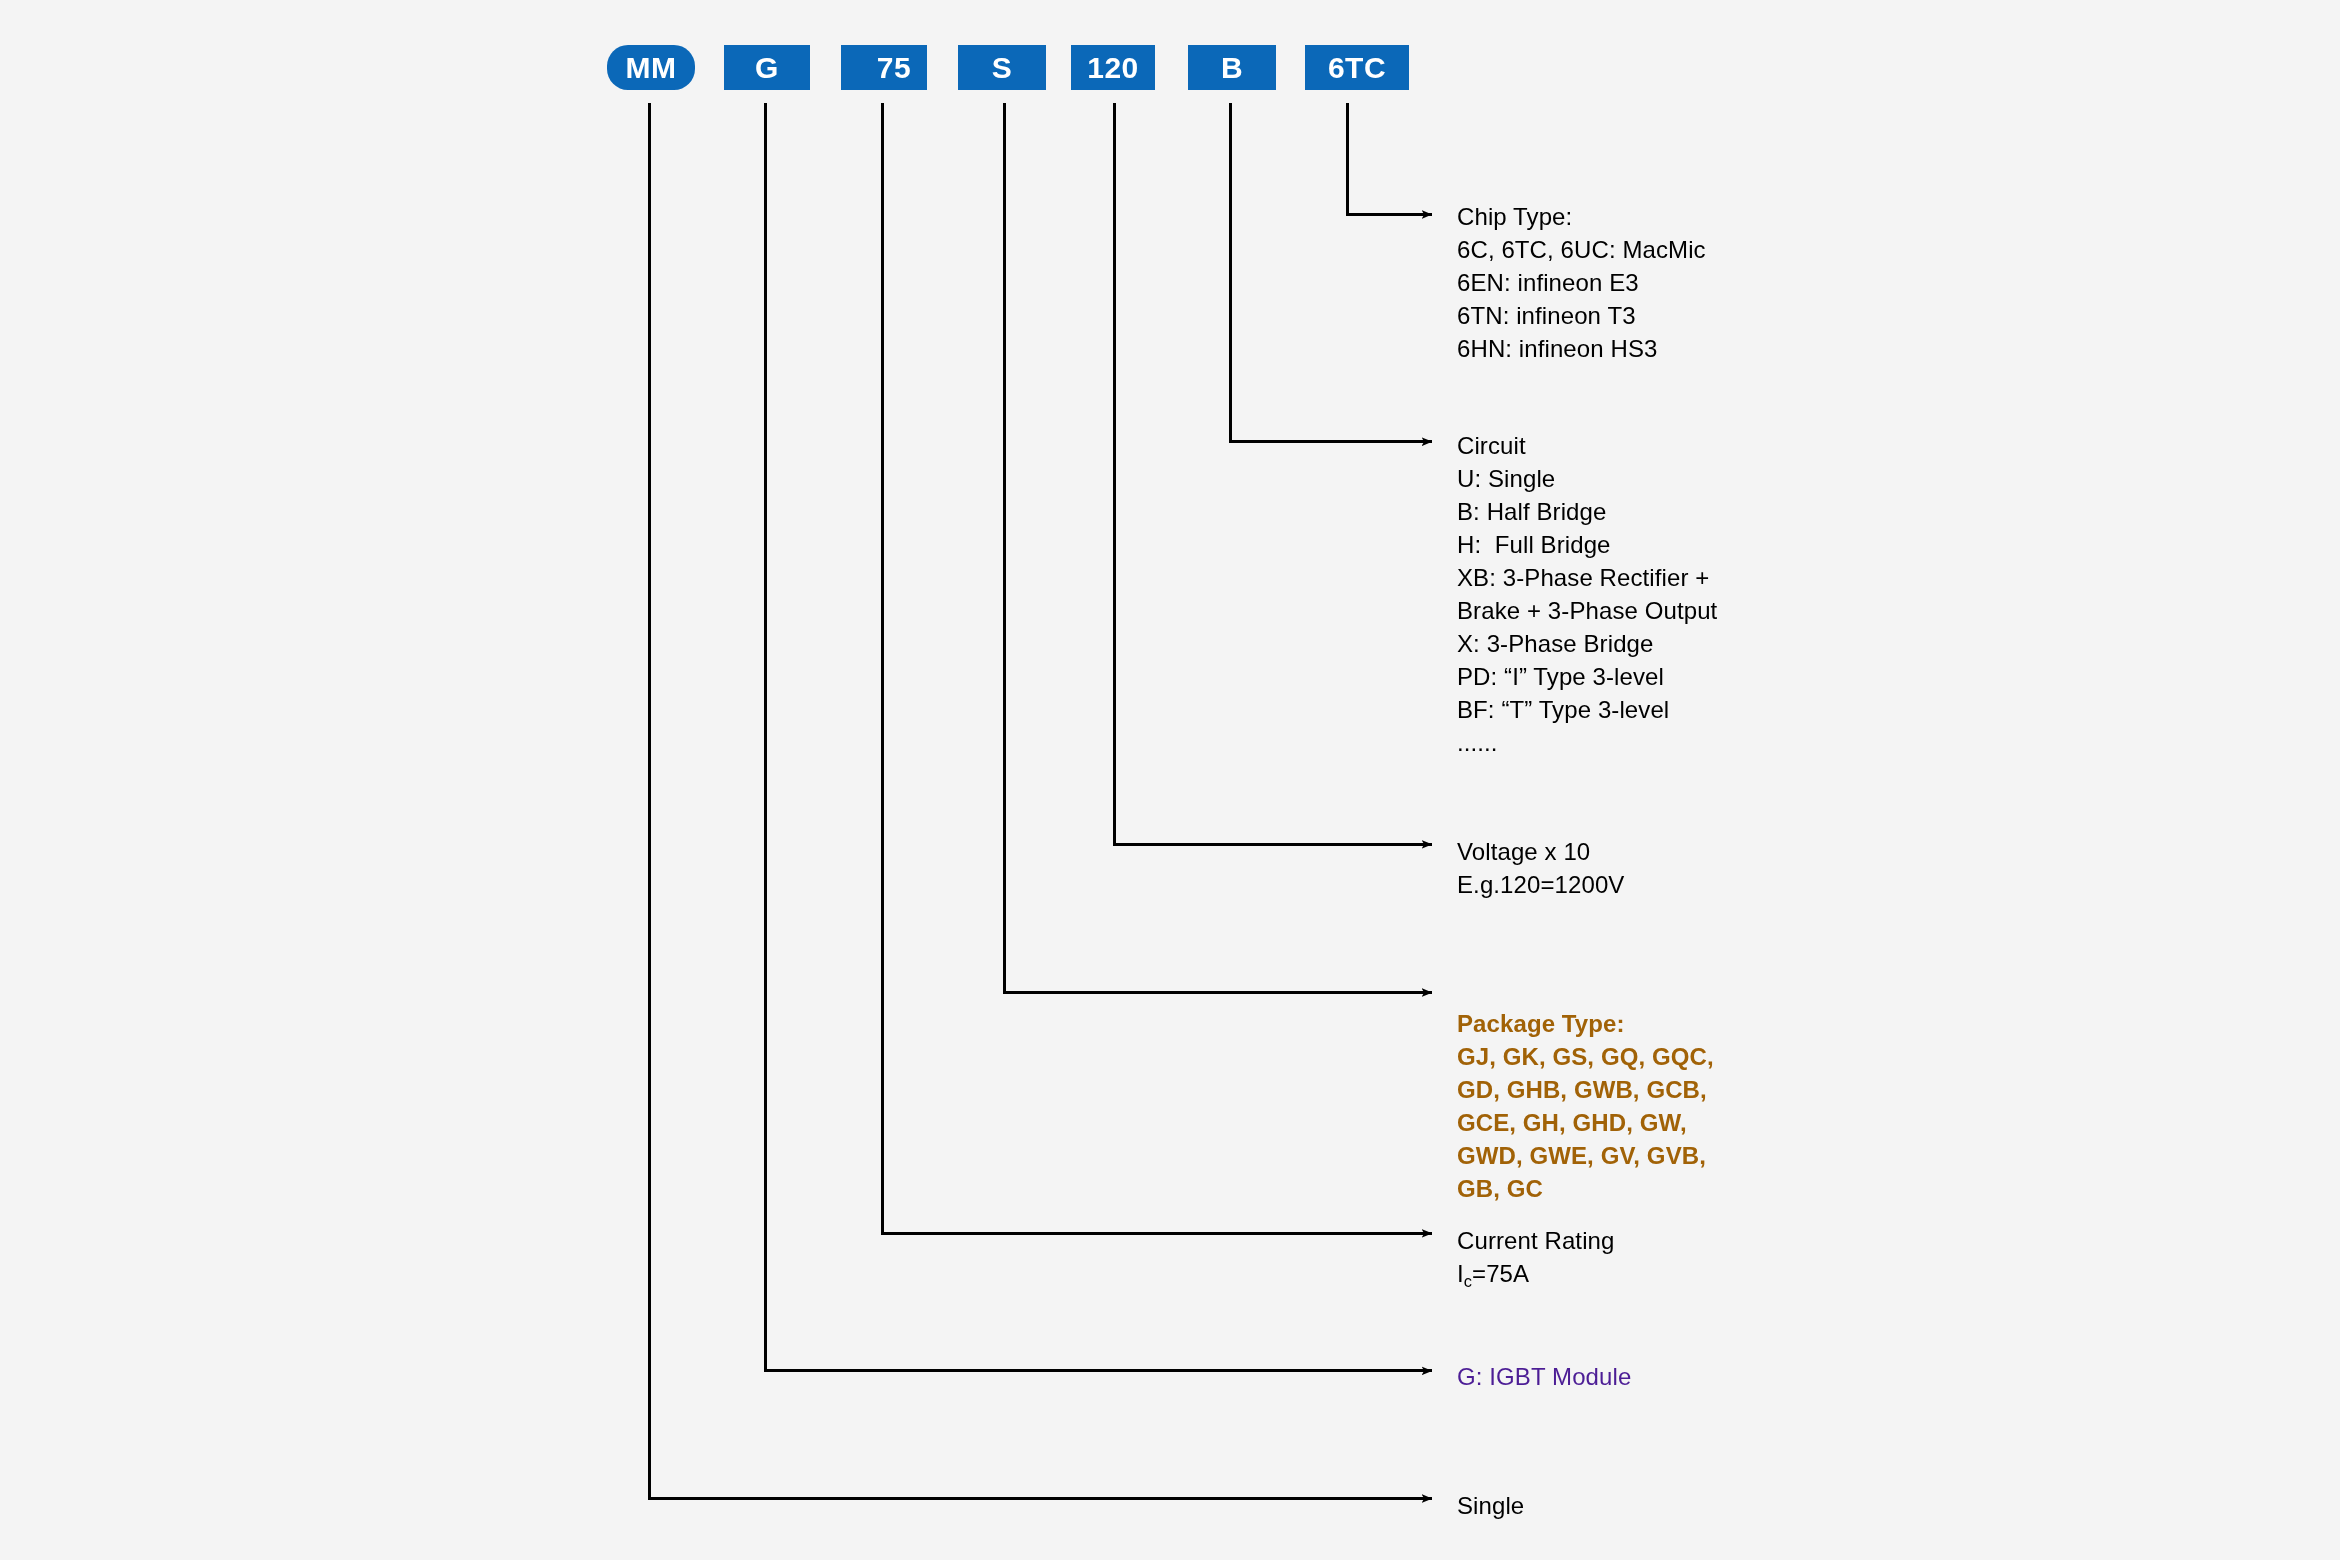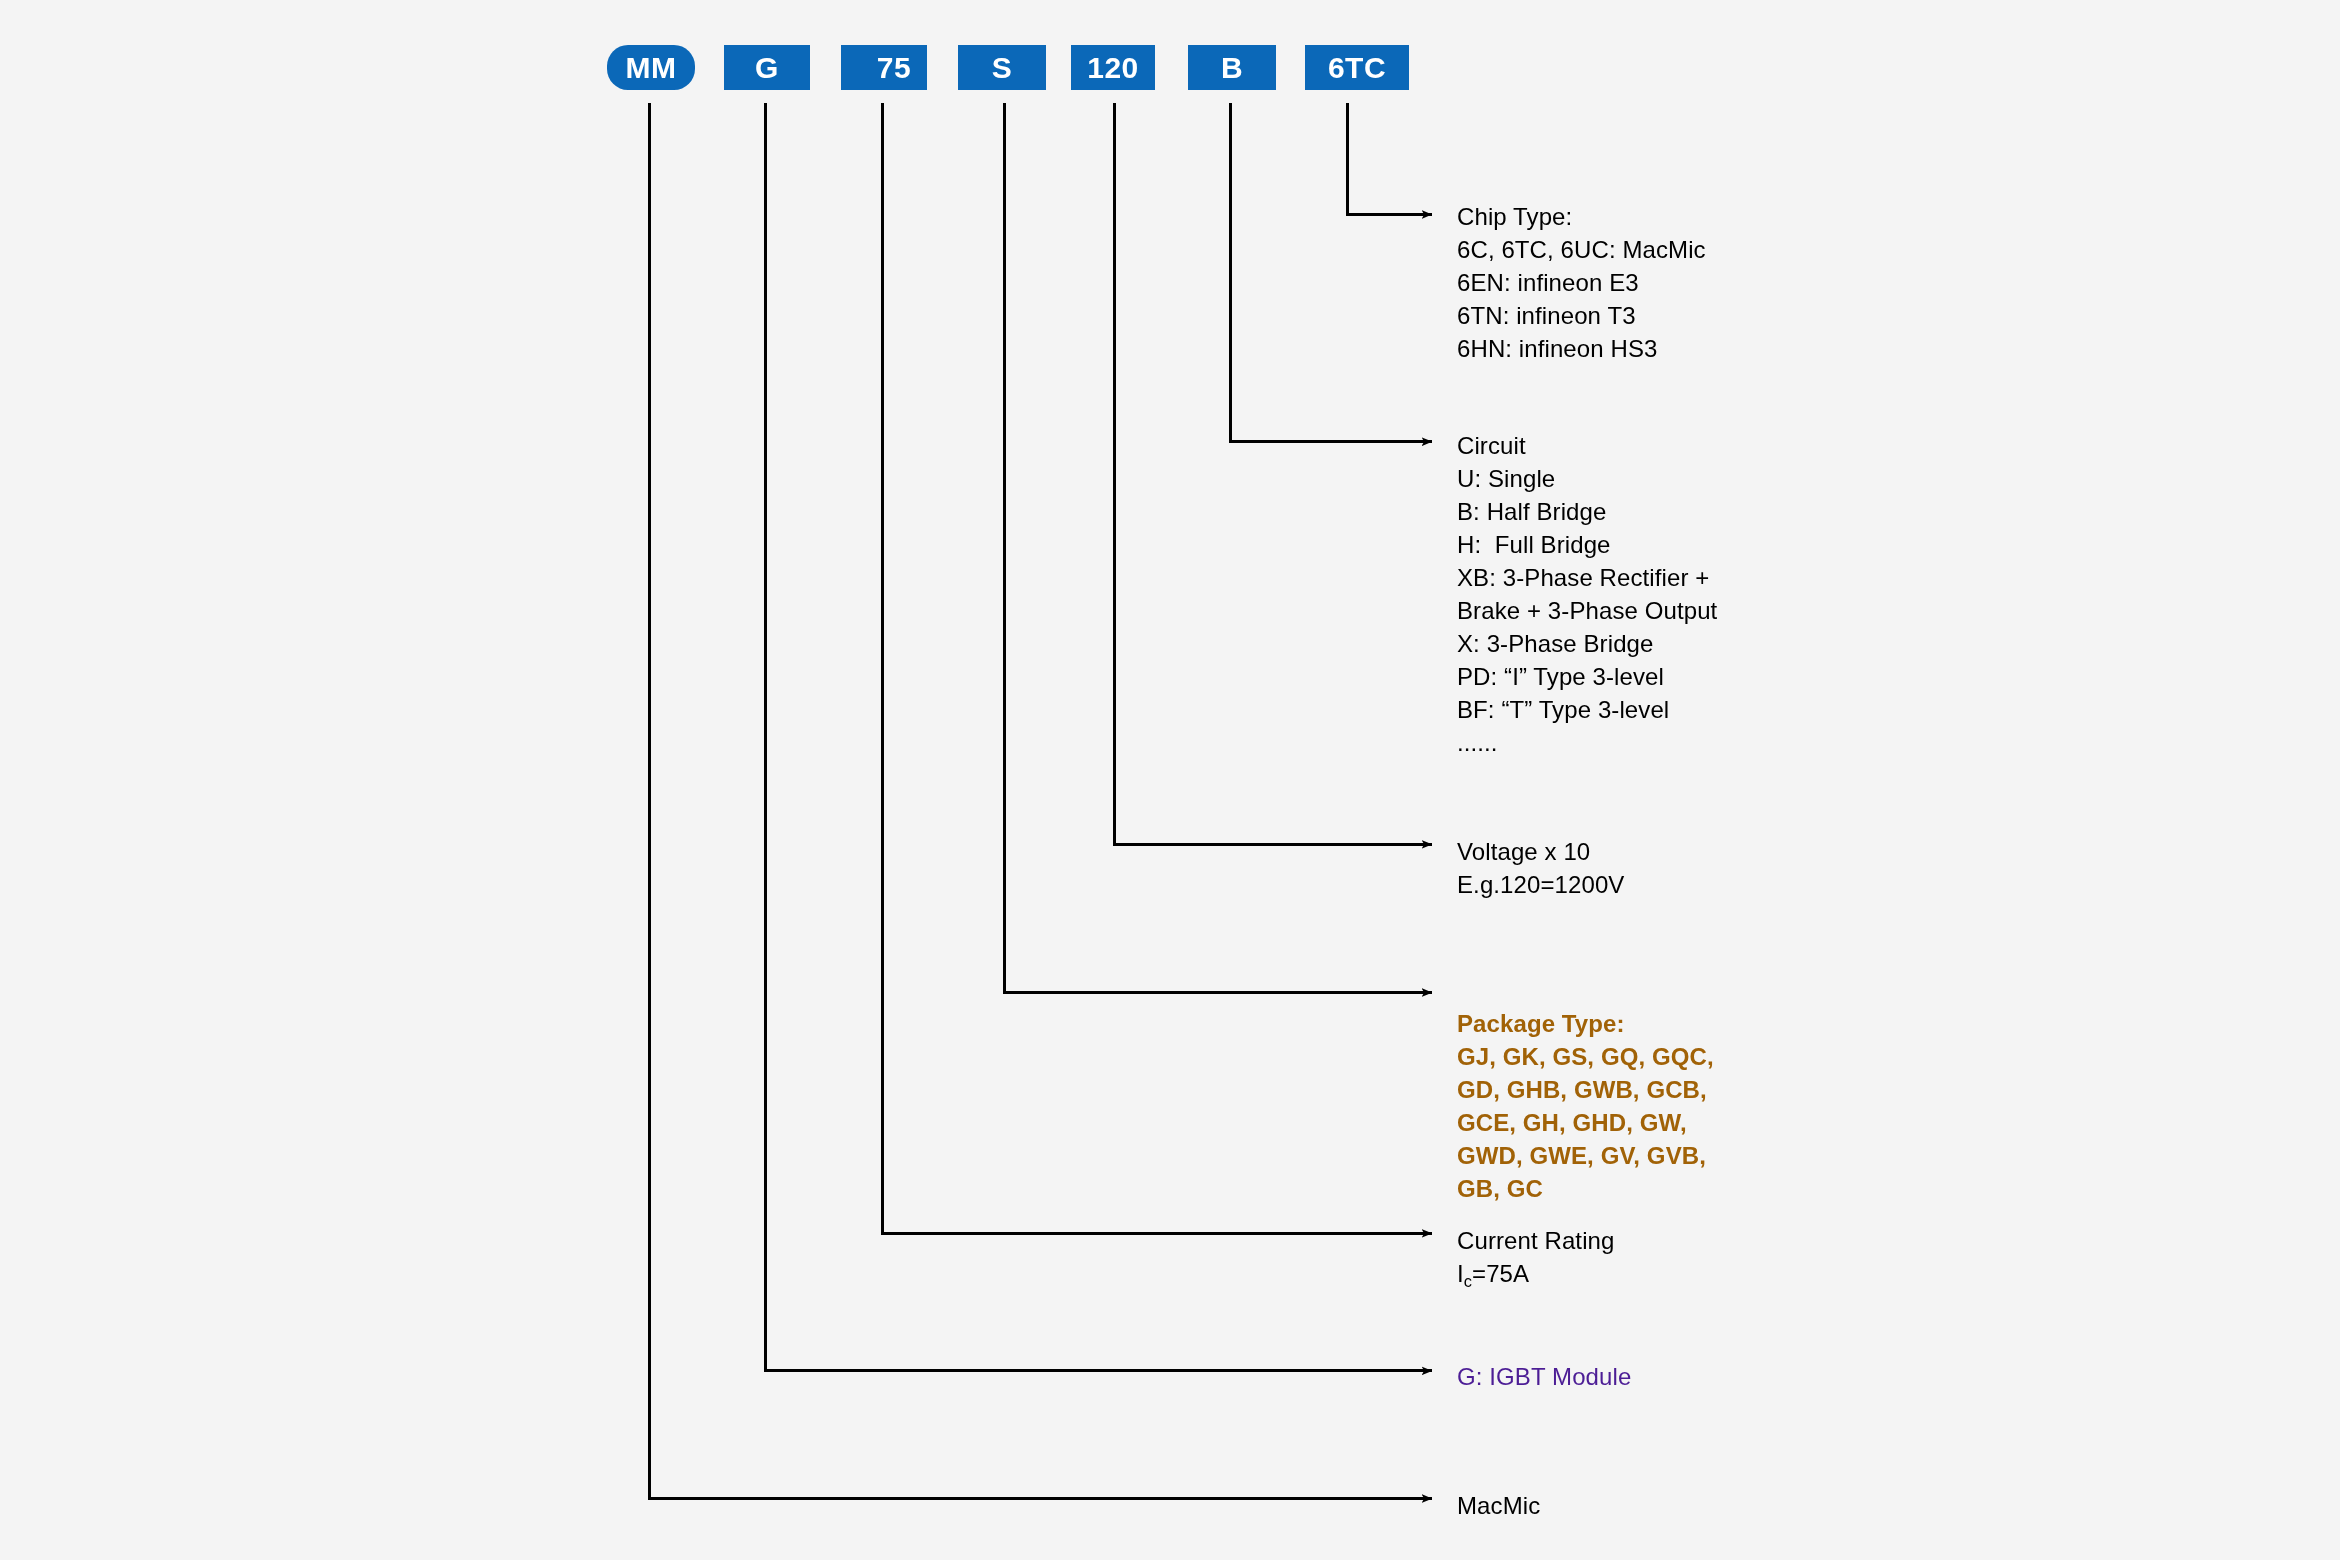--- a/index.html
+++ b/index.html
@@ -93,17 +93,17 @@
       <div class="code-box" style="left: 1188px; top: 45px; width: 88px; background: rgb(11, 104, 184);">B</div>
       <div class="code-box" style="left: 1305px; top: 45px; width: 104px; background: rgb(11, 104, 184);">6TC</div>
     </div>
   <div id="desc-layer">
       <div class="desc-block" style="left: 1457px; top: 200px; color: rgb(0, 0, 0);"><span class="desc-line">Chip Type:</span><span class="desc-line">6C, 6TC, 6UC: MacMic</span><span class="desc-line">6EN: infineon E3</span><span class="desc-line">6TN: infineon T3</span><span class="desc-line">6HN: infineon HS3</span></div>
       <div class="desc-block" style="left: 1457px; top: 429px; color: rgb(0, 0, 0);"><span class="desc-line">Circuit</span><span class="desc-line">U: Single</span><span class="desc-line">B: Half Bridge</span><span class="desc-line">H:  Full Bridge</span><span class="desc-line">XB: 3-Phase Rectifier +</span><span class="desc-line">Brake + 3-Phase Output</span><span class="desc-line">X: 3-Phase Bridge</span><span class="desc-line">PD: “I” Type 3-level</span><span class="desc-line">BF: “T” Type 3-level</span><span class="desc-line">......</span></div>
       <div class="desc-block" style="left: 1457px; top: 835px; color: rgb(0, 0, 0);"><span class="desc-line">Voltage x 10</span><span class="desc-line">E.g.120=1200V</span></div>
       <div class="desc-block" style="left: 1457px; top: 1007px; color: #a16207; font-weight: bold;"><span class="desc-line">Package Type:</span><span class="desc-line">GJ, GK, GS, GQ, GQC,</span><span class="desc-line">GD, GHB, GWB, GCB,</span><span class="desc-line">GCE, GH, GHD, GW,</span><span class="desc-line">GWD, GWE, GV, GVB,</span><span class="desc-line">GB, GC</span></div>
       <div class="desc-block" style="left: 1457px; top: 1224px; color: #000000;"><span class="desc-line">Current Rating</span><span class="desc-line">I<sub>c</sub>=75A</span></div>
       <div class="desc-block" style="left: 1457px; top: 1360px; color: #4c1d95;"><span class="desc-line">G: IGBT Module</span></div>
-      <div class="desc-block" style="left: 1457px; top: 1489px; color: rgb(0, 0, 0);"><span class="desc-line">MacMic</span></div>
+      <div class="desc-block" style="left: 1457px; top: 1489px; color: rgb(0, 0, 0);"><span class="desc-line">Single</span></div>
     </div>
 
 </div>
 
 
 </body></html>

